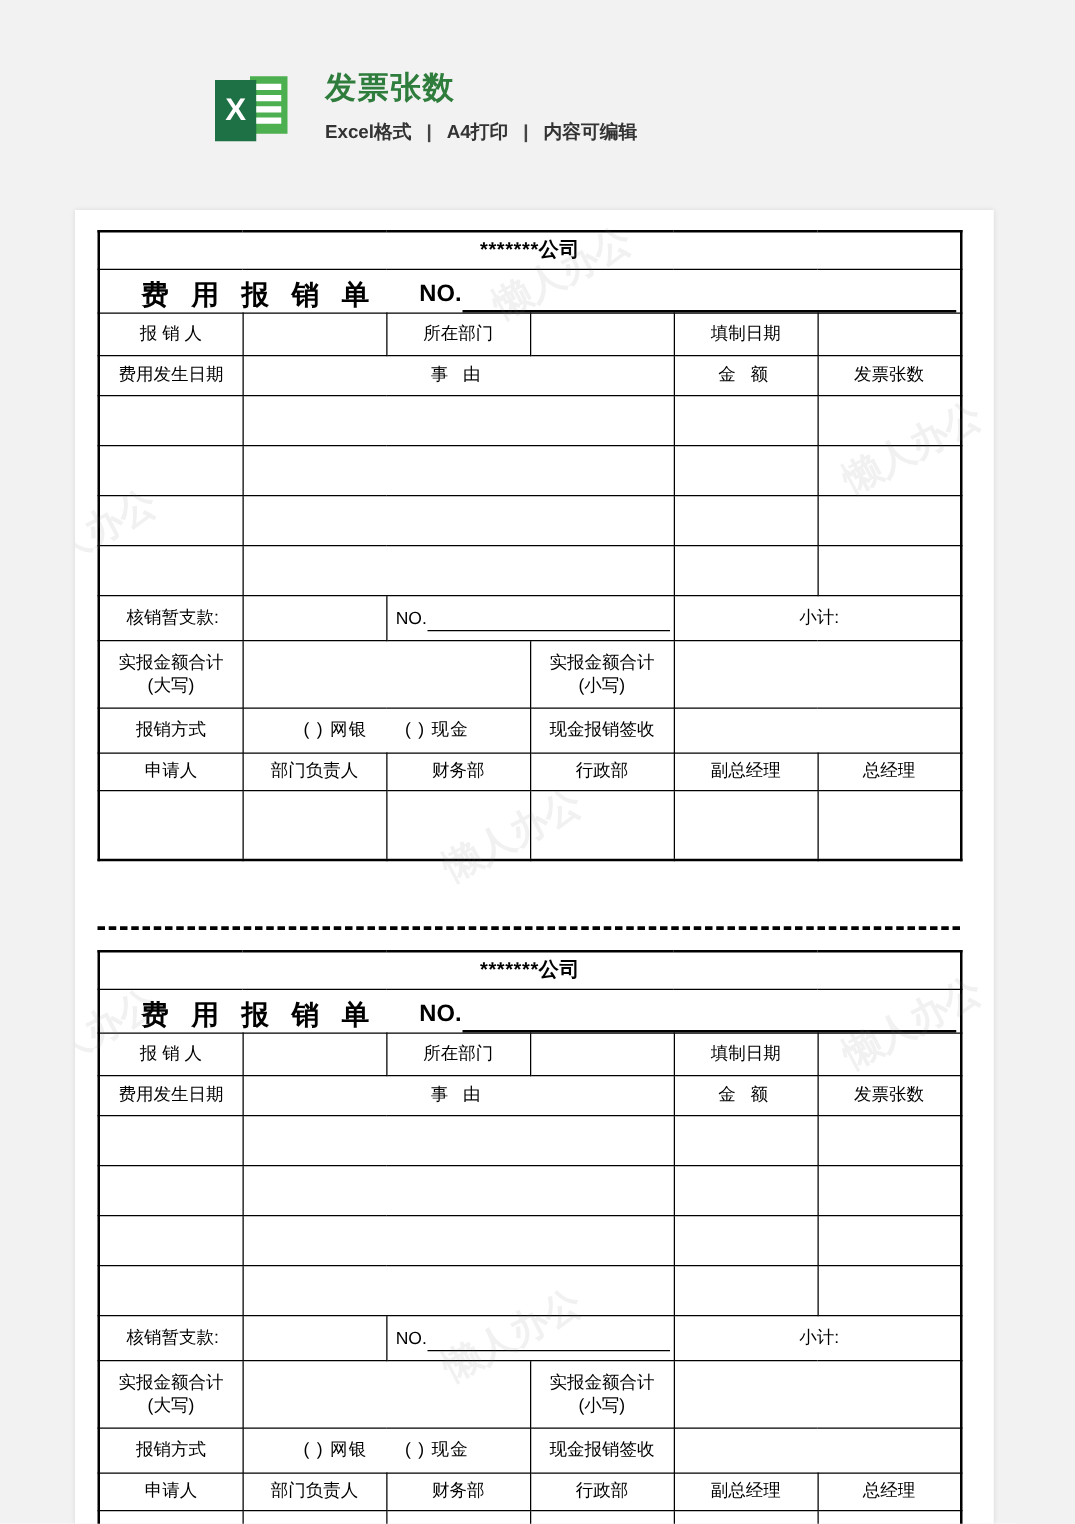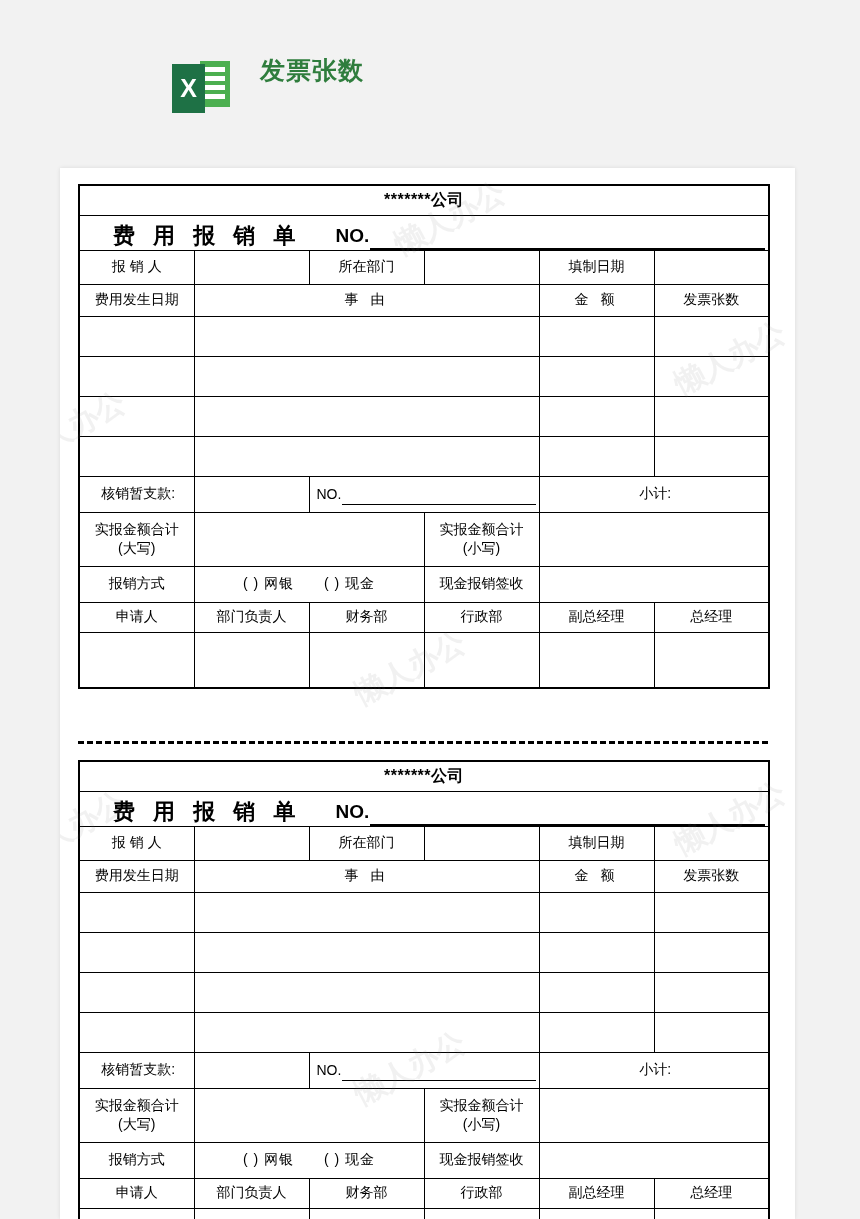--- a/index.html
+++ b/index.html
@@ -261,20 +261,23 @@
       <div class="grid-lines">
         <i></i>
           <i></i>
           <i></i>
           <i></i>
       </div>
     </div>
 
     <div class="header-text">
       <div class="doc-title">发票张数</div>
+      <div class="doc-meta">
+        <span>Excel格式</span><span class="sep">|</span><span>A4打印</span><span class="sep">|</span><span>内容可编辑</span>
+      </div>
     </div>
 
   </div>
 </div>
 
 <div class="sheet">
 
   <div class="wm" style="left:-50px; top:240px;">懒人办公</div>
   <div class="wm" style="left:610px; top:170px;">懒人办公</div>
   <div class="wm" style="left:290px; top:480px;">懒人办公</div>

